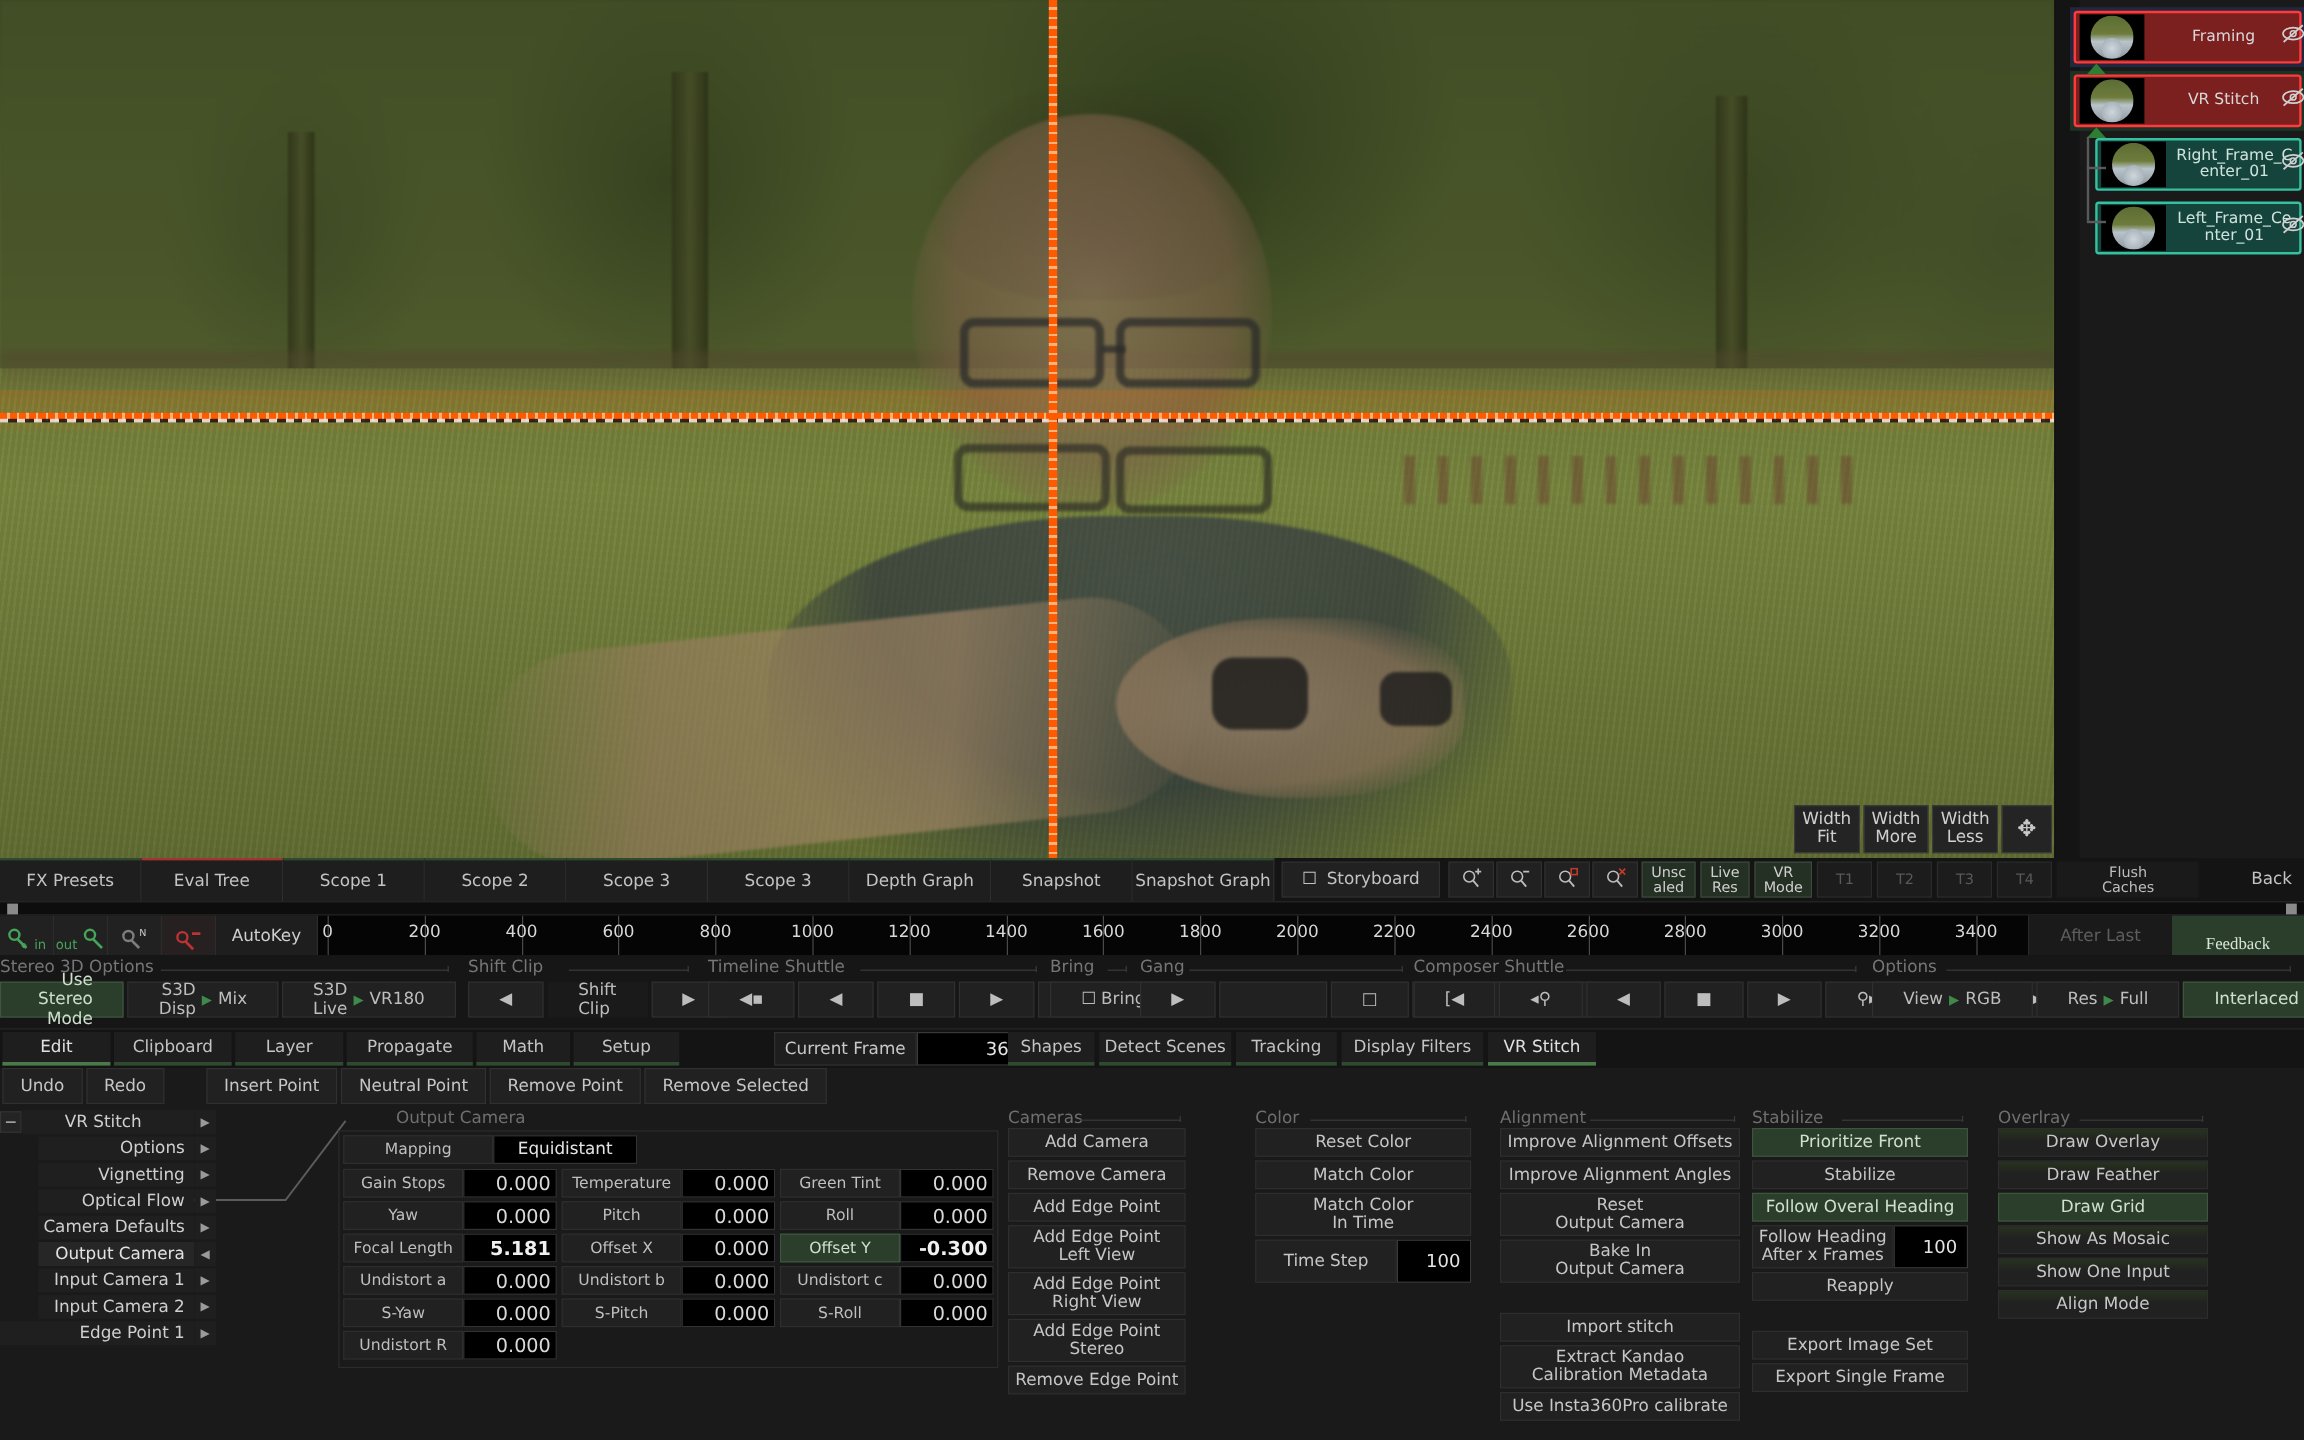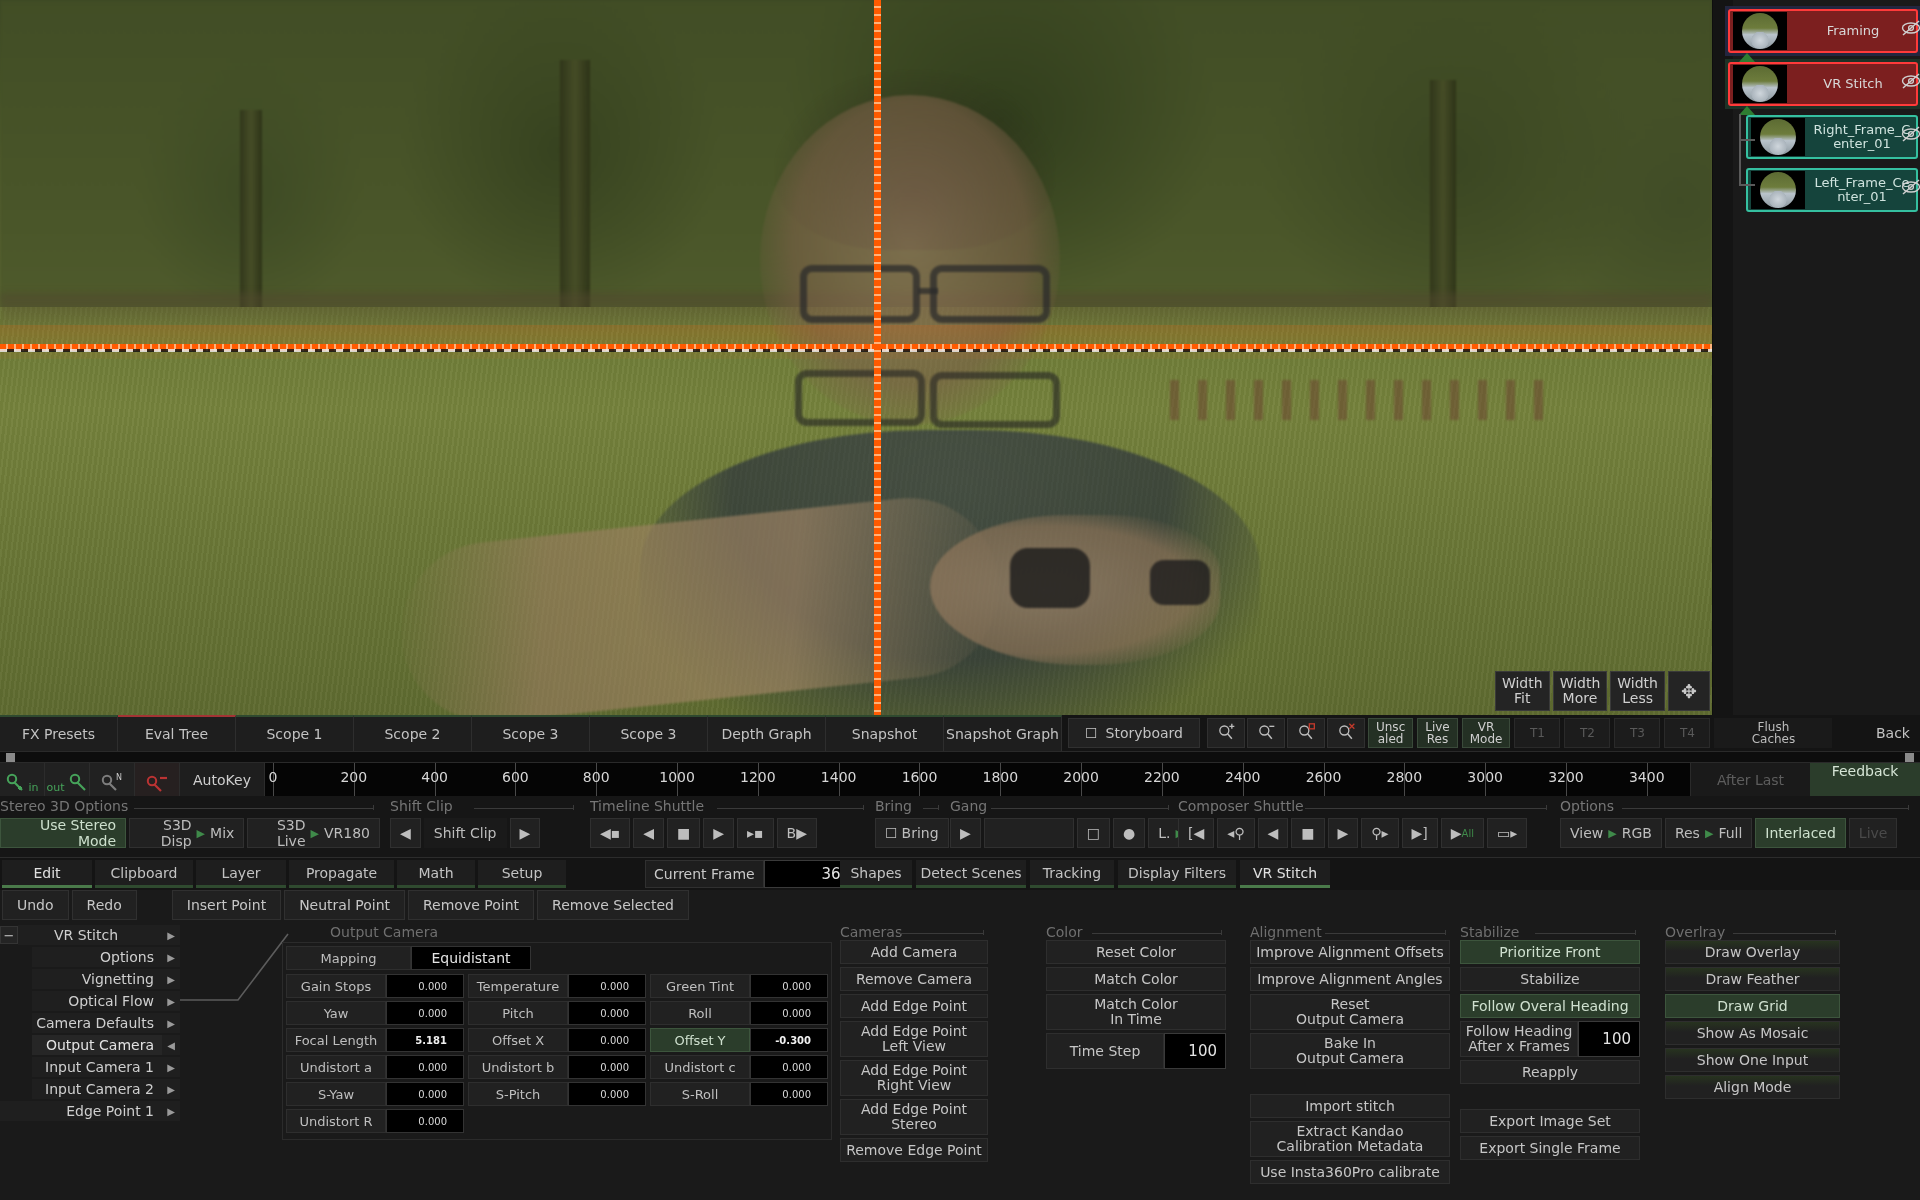--- a/index.html
+++ b/index.html
@@ -124,33 +124,33 @@
   .keybtn { width:45px; background:#212121; border-right:1px solid #2c2c2c;
     display:flex; align-items:flex-end; justify-content:center; padding-bottom:2px; font-size:11px;}
   .keybtn.red { background:#262020;}
   #autokey { width:85px; background:#1e1e1e; border-right:1px solid #2c2c2c; display:flex;
     align-items:center; justify-content:center; font-size:14px; color:#cfcfcf;}
   #ruler { position:relative; flex:1 1 auto; background:#050505; overflow:hidden;}
   #ruler .tk { position:absolute; top:0; width:1px; height:33px; background:#4a4a4a;}
   #ruler .tkl{ position:absolute; top:6px; font-size:14px; color:#d8d8d8; transform:translateX(-50%);}
   #afterlast { width:120px; background:#1a1a1a; display:flex; align-items:center; justify-content:center;
     font-size:14px; color:#5d5d5d; border-left:1px solid #2a2a2a;}
-  #feedback { width:110px; background:#2b3d2b; display:flex; align-items:flex-start; justify-content:center;
-    font-size:14px; color:#d6e5d6;}
+  #feedback { width:110px; background:#2b3d2b; display:flex; align-items:flex-end; justify-content:center;
+    font-size:14px; color:#d6e5d6;font-family:Liberation Serif, serif;}
 
   
   #ctlbar { position:absolute; left:0; top:796px; width:1920px; height:62px; background:#161616;
     border-bottom:1px solid #2c2c2c;}
   .grp { position:absolute; top:0; height:62px; }
   .glabel { position:absolute; top:2px; left:0; font-size:14px; color:#767676; white-space:nowrap;}
   .gline { position:absolute; top:12px; height:1px; background:#3a3a3a;}
   .gtick { position:absolute; top:9px; width:1px; height:5px; background:#3a3a3a;}
   .grow2 { position:absolute; top:22px; left:0; display:flex; gap:3px; align-items:stretch;}
   .cbtn { background:#212121; border:1px solid #303030; color:#bdbdbd; font-size:14px;
-    display:flex; align-items:center; justify-content:center; padding:0 9px; height:30px;}
+    display:flex; align-items:center; justify-content:center; padding:0 25px; height:30px;}
   .cbtn.on { background:#2b3d2b; border-color:#3d553d; color:#cde0cd;}
   .cbtn.dim{ color:#4a4a4a;}
   .arrowg { color:#3f8a4a; font-size:11px; margin:0 5px;}
 
   
   #midtabs { position:absolute; left:0; top:858px; width:1920px; height:32px; background:#141414;}
   .mtab { position:absolute; top:2px; height:28px; display:flex; align-items:center; justify-content:center;
     font-size:14px; color:#c3c3c3; background:#1e1e1e; border-bottom:3px solid #2f4a2f;}
   .mtab.active { border-bottom:3px solid #4a7a4a; color:#e0e0e0;}
   #curframebox { position:absolute; left:645px; top:2px; height:28px; display:flex; }
@@ -175,22 +175,22 @@
     justify-content:center; color:#9a9a9a; font-size:10px;}
   .trow.sel .tname { background:#262626; color:#e2e2e2;}
 
   #params { position:absolute; left:282px; top:34px; width:550px; }
   #params .hdr { font-size:14px; color:#6f6f6f; padding-left:48px; margin-bottom:2px;}
   #params .box { border:1px solid #2b2b2b; padding:3px; }
   .prow { display:flex; gap:4px; margin-bottom:3px;}
   .pfield { display:flex; flex:1 1 0; }
   .pfield .pl { flex:1; background:#212121; border:1px solid #2e2e2e; font-size:13px; color:#bfbfbf;
     height:24px; display:flex; align-items:center; justify-content:center;}
-  .pfield .pv { width:78px; background:#000; border:1px solid #333; font-size:10px; color:#d9d9d9;
-    height:24px; display:flex; align-items:center; justify-content:flex-end; padding-right:16px;}
+  .pfield .pv { width:78px; background:#000; border:1px solid #333; font-size:16px; color:#d9d9d9;
+    height:24px; display:flex; align-items:center; justify-content:flex-end; padding-right:4px;}
   .pfield.hl .pl { background:#2b3d2b; border-color:#3d553d; color:#cfe0cf;}
   .pfield.hl .pv { color:#ececec;}
   .pfield.strong .pv { color:#f0f0f0; font-weight:bold;}
   .mapping { display:flex; width:245px; margin-bottom:4px;}
   .mapping .pl { flex:1; background:#212121; border:1px solid #2e2e2e; font-size:13px; color:#bfbfbf;
     height:24px; display:flex; align-items:center; justify-content:center;}
   .mapping .pv { width:120px; background:#000; border:1px solid #333; font-size:14px; color:#e4e4e4;
     height:24px; display:flex; align-items:center; justify-content:center;}
   #connsvg { position:absolute; left:160px; top:34px; width:130px; height:140px; pointer-events:none;}
 

